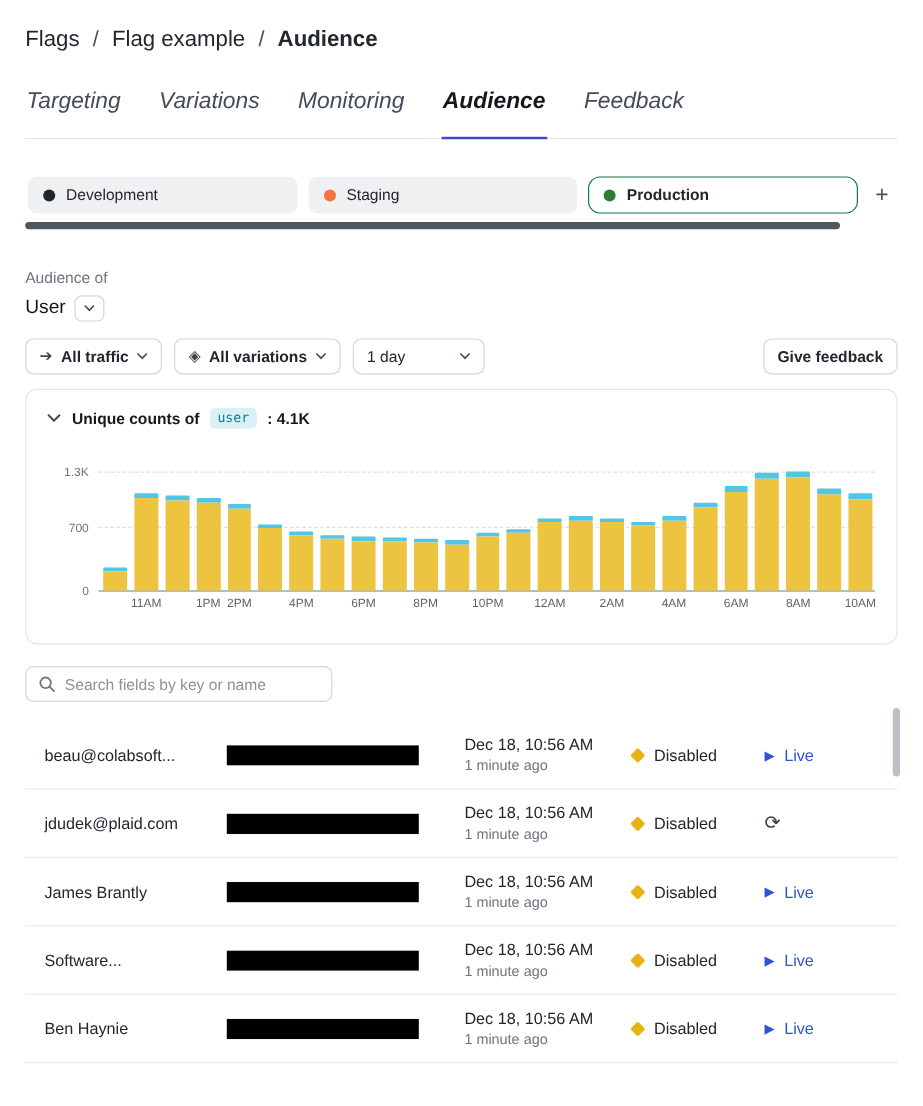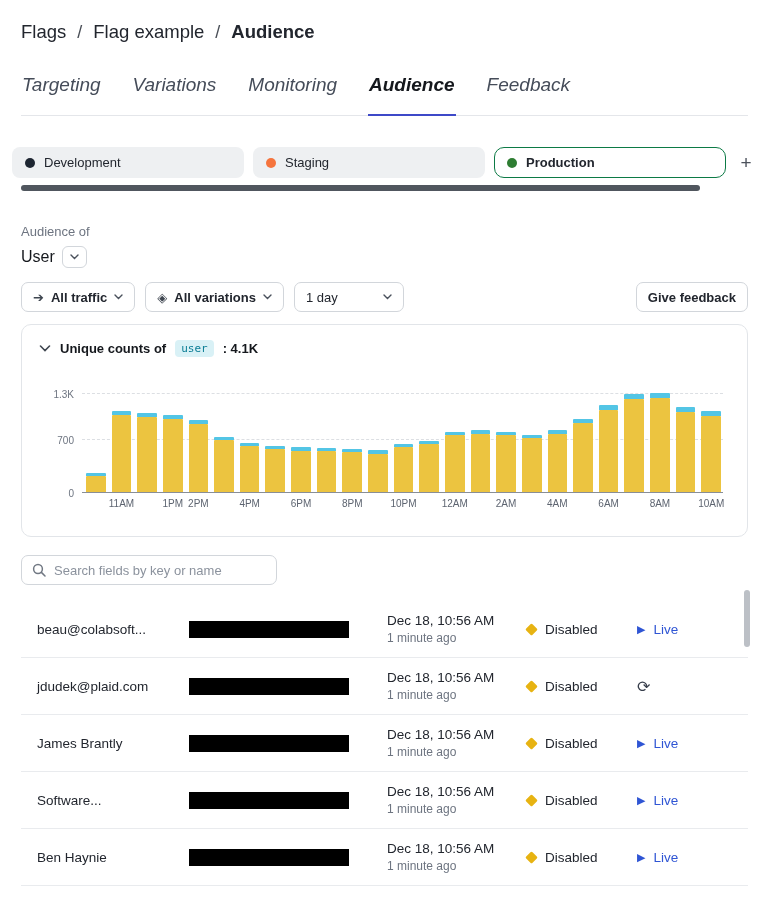--- a/index.html
+++ b/index.html
@@ -12,21 +12,21 @@
 .breadcrumb .sep{color:#4a4f57;font-size:18px;}
 .crumb{cursor:pointer;}
 .crumb.current{font-weight:700;}
 
 
 .tabs{display:flex;gap:30px;margin:22px 21px 0;border-bottom:1px solid #e4e6ea;}
 .tab{padding:9px 1px 18px;font-size:19px;color:#454c59;cursor:pointer;border-bottom:2px solid transparent;margin-bottom:-1px;font-style:italic;}
 .tab.active{color:#15181d;font-weight:700;border-bottom-color:#3e49c8;}
 
 
-.env-row{display:flex;align-items:center;gap:9px;margin:31px 12px 0;}
+.env-row{display:flex;align-items:center;gap:9px;margin:31px 23px 0;}
 .env-pill{flex:1;height:31px;display:flex;align-items:center;gap:9px;padding:0 12px;background:#eef0f2;border:1.5px solid transparent;border-radius:8px;font-size:13px;cursor:pointer;}
 .env-pill.selected{background:#fff;border-color:#0c7a45;border-radius:10px;font-weight:700;}
 .env-dot{width:10px;height:10px;border-radius:50%;flex:none;}
 .env-add{width:22px;text-align:center;font-size:19px;color:#4c525c;cursor:pointer;line-height:1;}
 .hscroll{margin:7px 21px 0;height:6px;}
 .hscroll .thumb{height:6px;width:679px;background:#50565e;border-radius:3px;}
 
 
 .aud-label{margin:33px 21px 0;font-size:13px;color:#6d7480;}
 .aud-kind{margin:7px 21px 0;display:flex;align-items:center;gap:7px;}
@@ -44,21 +44,21 @@
 
 .chart-card{position:relative;margin:12px 21px 0;height:213px;border:1px solid #e2e5e9;border-radius:10px;background:#fff;}
 .chart-head{display:flex;align-items:center;gap:9px;padding:15px 17px 0;}
 .chart-title{font-size:13px;font-weight:700;color:#15181d;}
 .user-badge{font-family:"DejaVu Sans Mono","Liberation Mono",monospace;font-size:11px;color:#0b7d95;background:#d9f1f6;padding:2px 6px;border-radius:4px;}
 .chart-total{font-size:13px;font-weight:700;color:#15181d;}
 .y-label{position:absolute;left:8px;width:44px;text-align:right;font-size:10px;color:#6d7480;}
 .y-label.y1{top:64px;}
 .y-label.y2{top:110px;}
 .y-label.y3{top:163px;}
-.plot{position:absolute;left:60px;right:24px;bottom:43px;height:100px;text-align:center;}
+.plot{position:absolute;left:60px;right:18px;bottom:43px;height:100px;text-align:center;}
 .grid-line{position:absolute;left:0;right:0;border-top:1px dashed #dcdfe3;}
 .grid-line.g-top{top:0;}
 .grid-line.g-mid{top:46.2px;}
 .baseline{position:absolute;left:0;right:0;bottom:0;border-top:1px solid #888e97;}
 .bars{position:absolute;left:4px;right:2px;bottom:1px;top:0;display:flex;align-items:flex-end;gap:6px;}
 .bar-col{flex:1;display:flex;flex-direction:column;justify-content:flex-end;height:100%;position:relative;cursor:pointer;}
 .bar-seg{width:100%;border-radius:1px 1px 0 0;}
 .x-label{position:absolute;bottom:-17px;left:50%;transform:translateX(-50%);font-size:10px;color:#5d6470;white-space:nowrap;}
 
 

